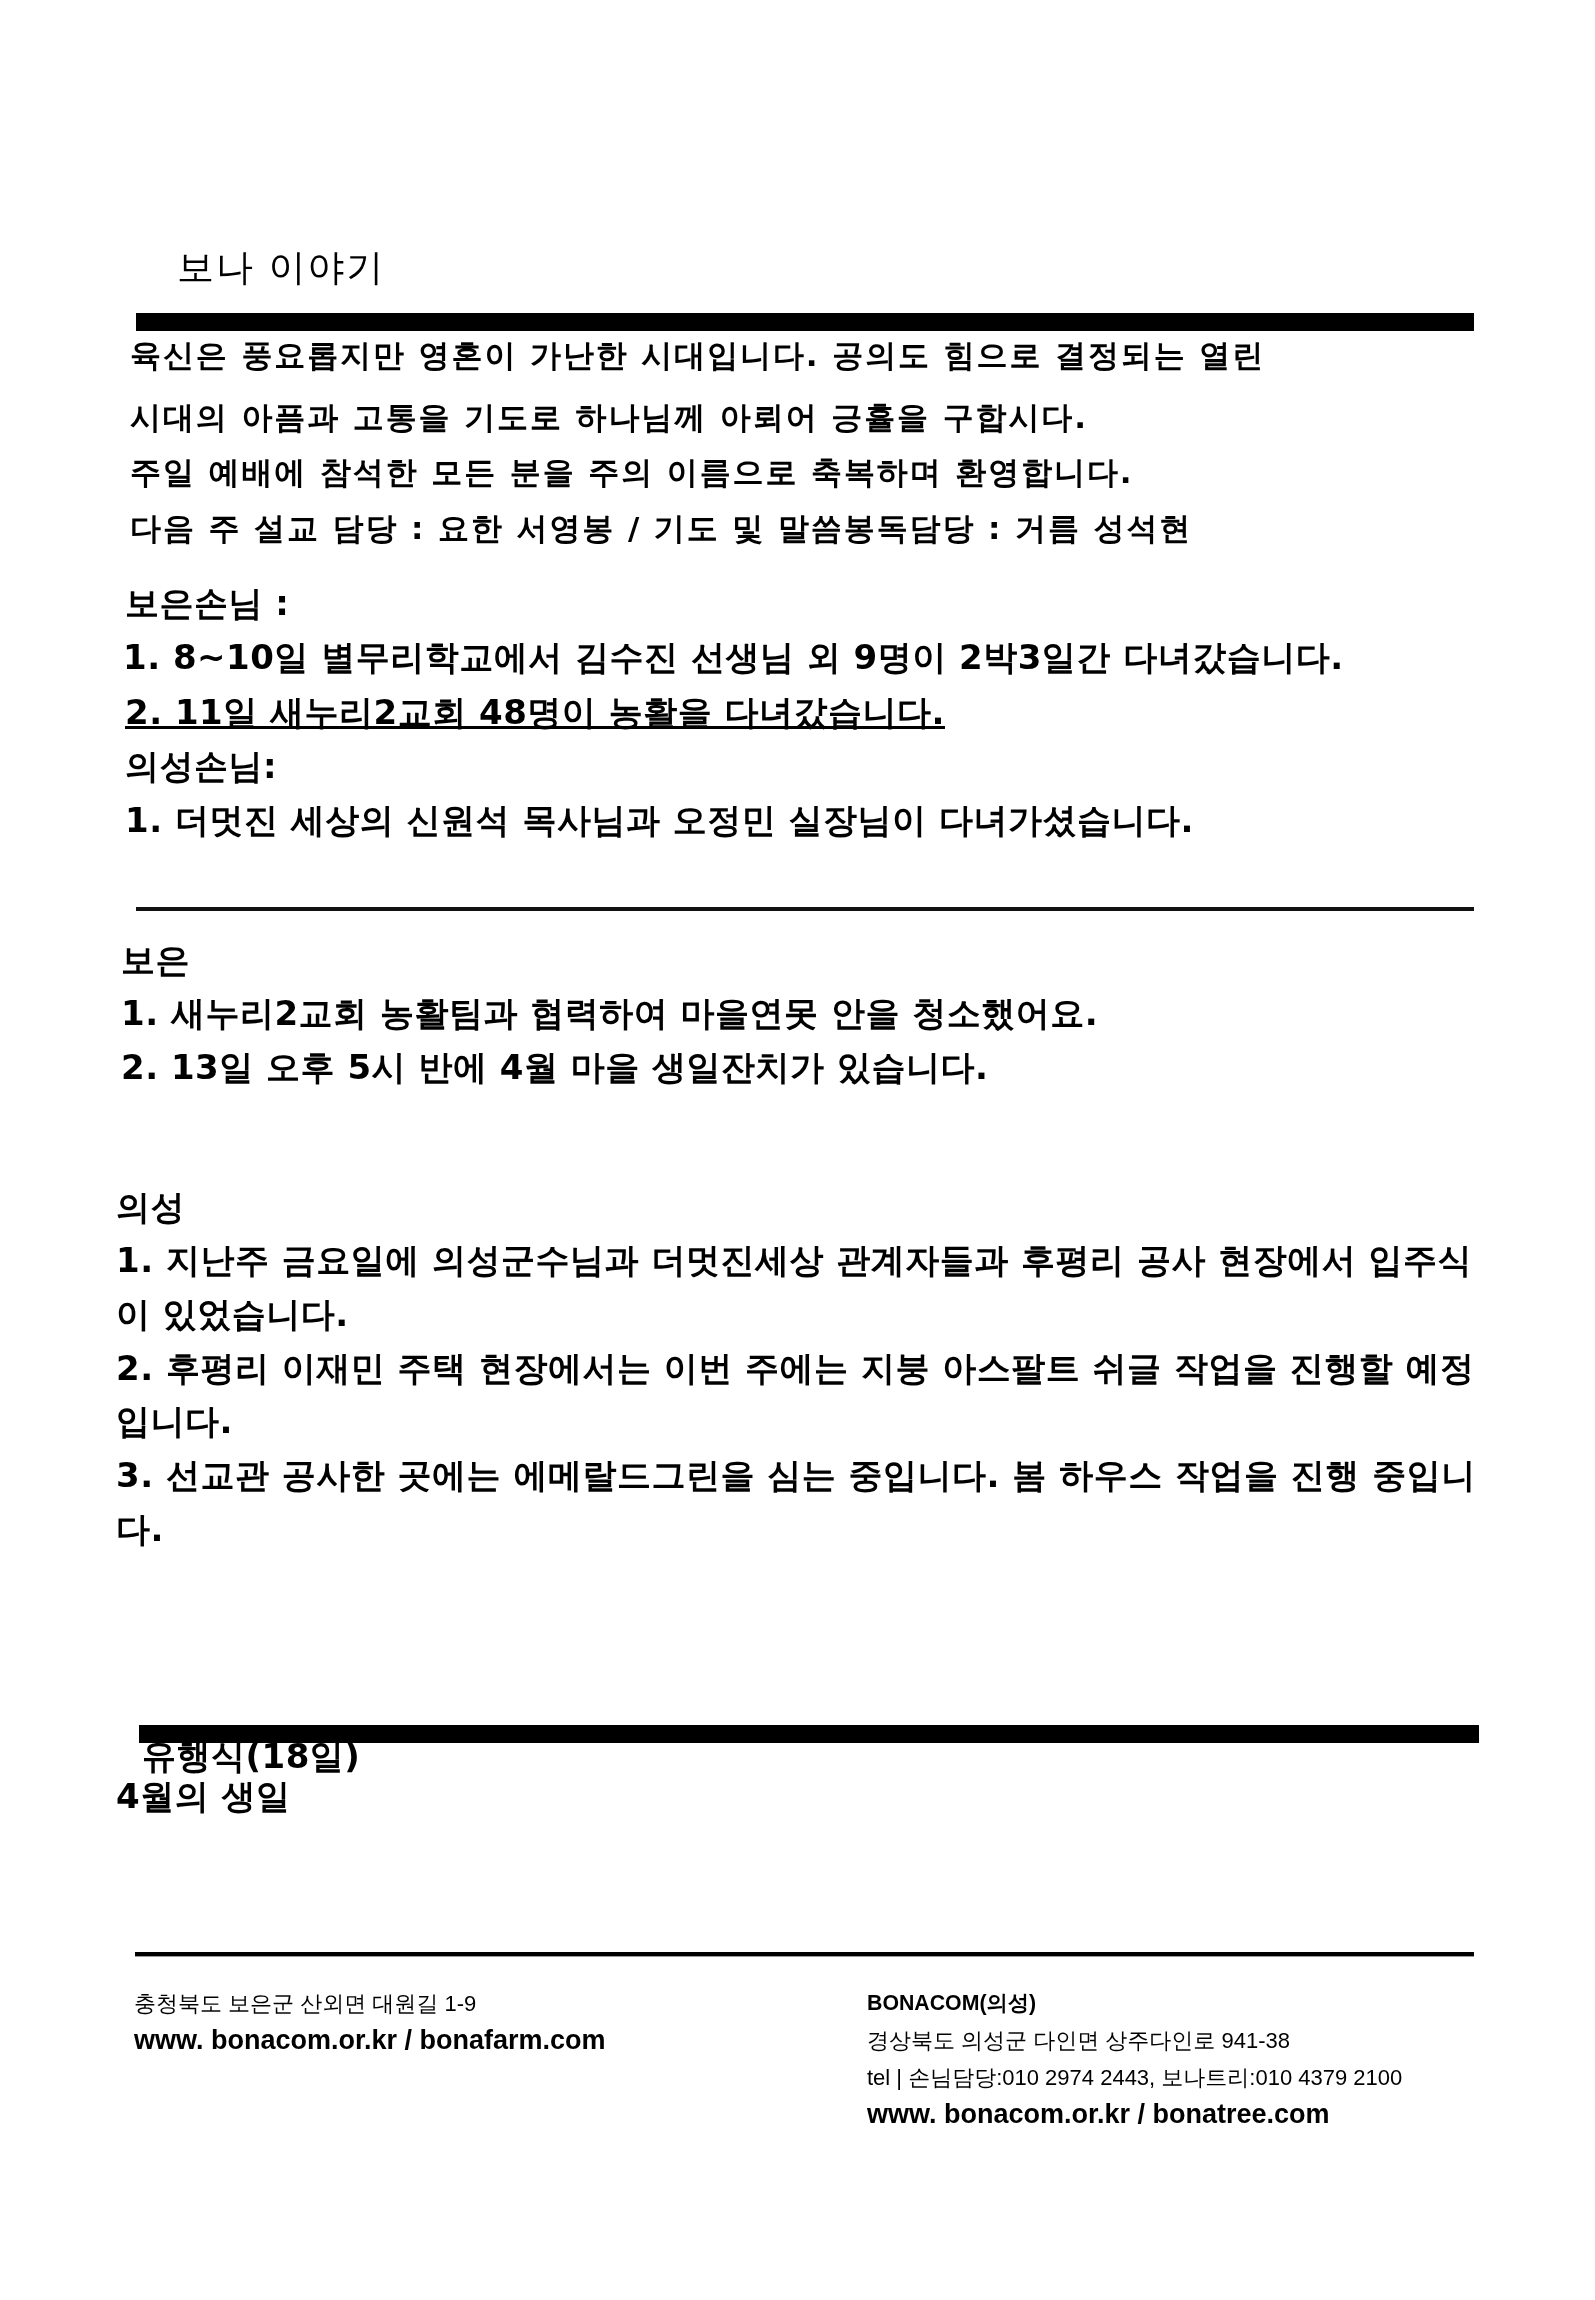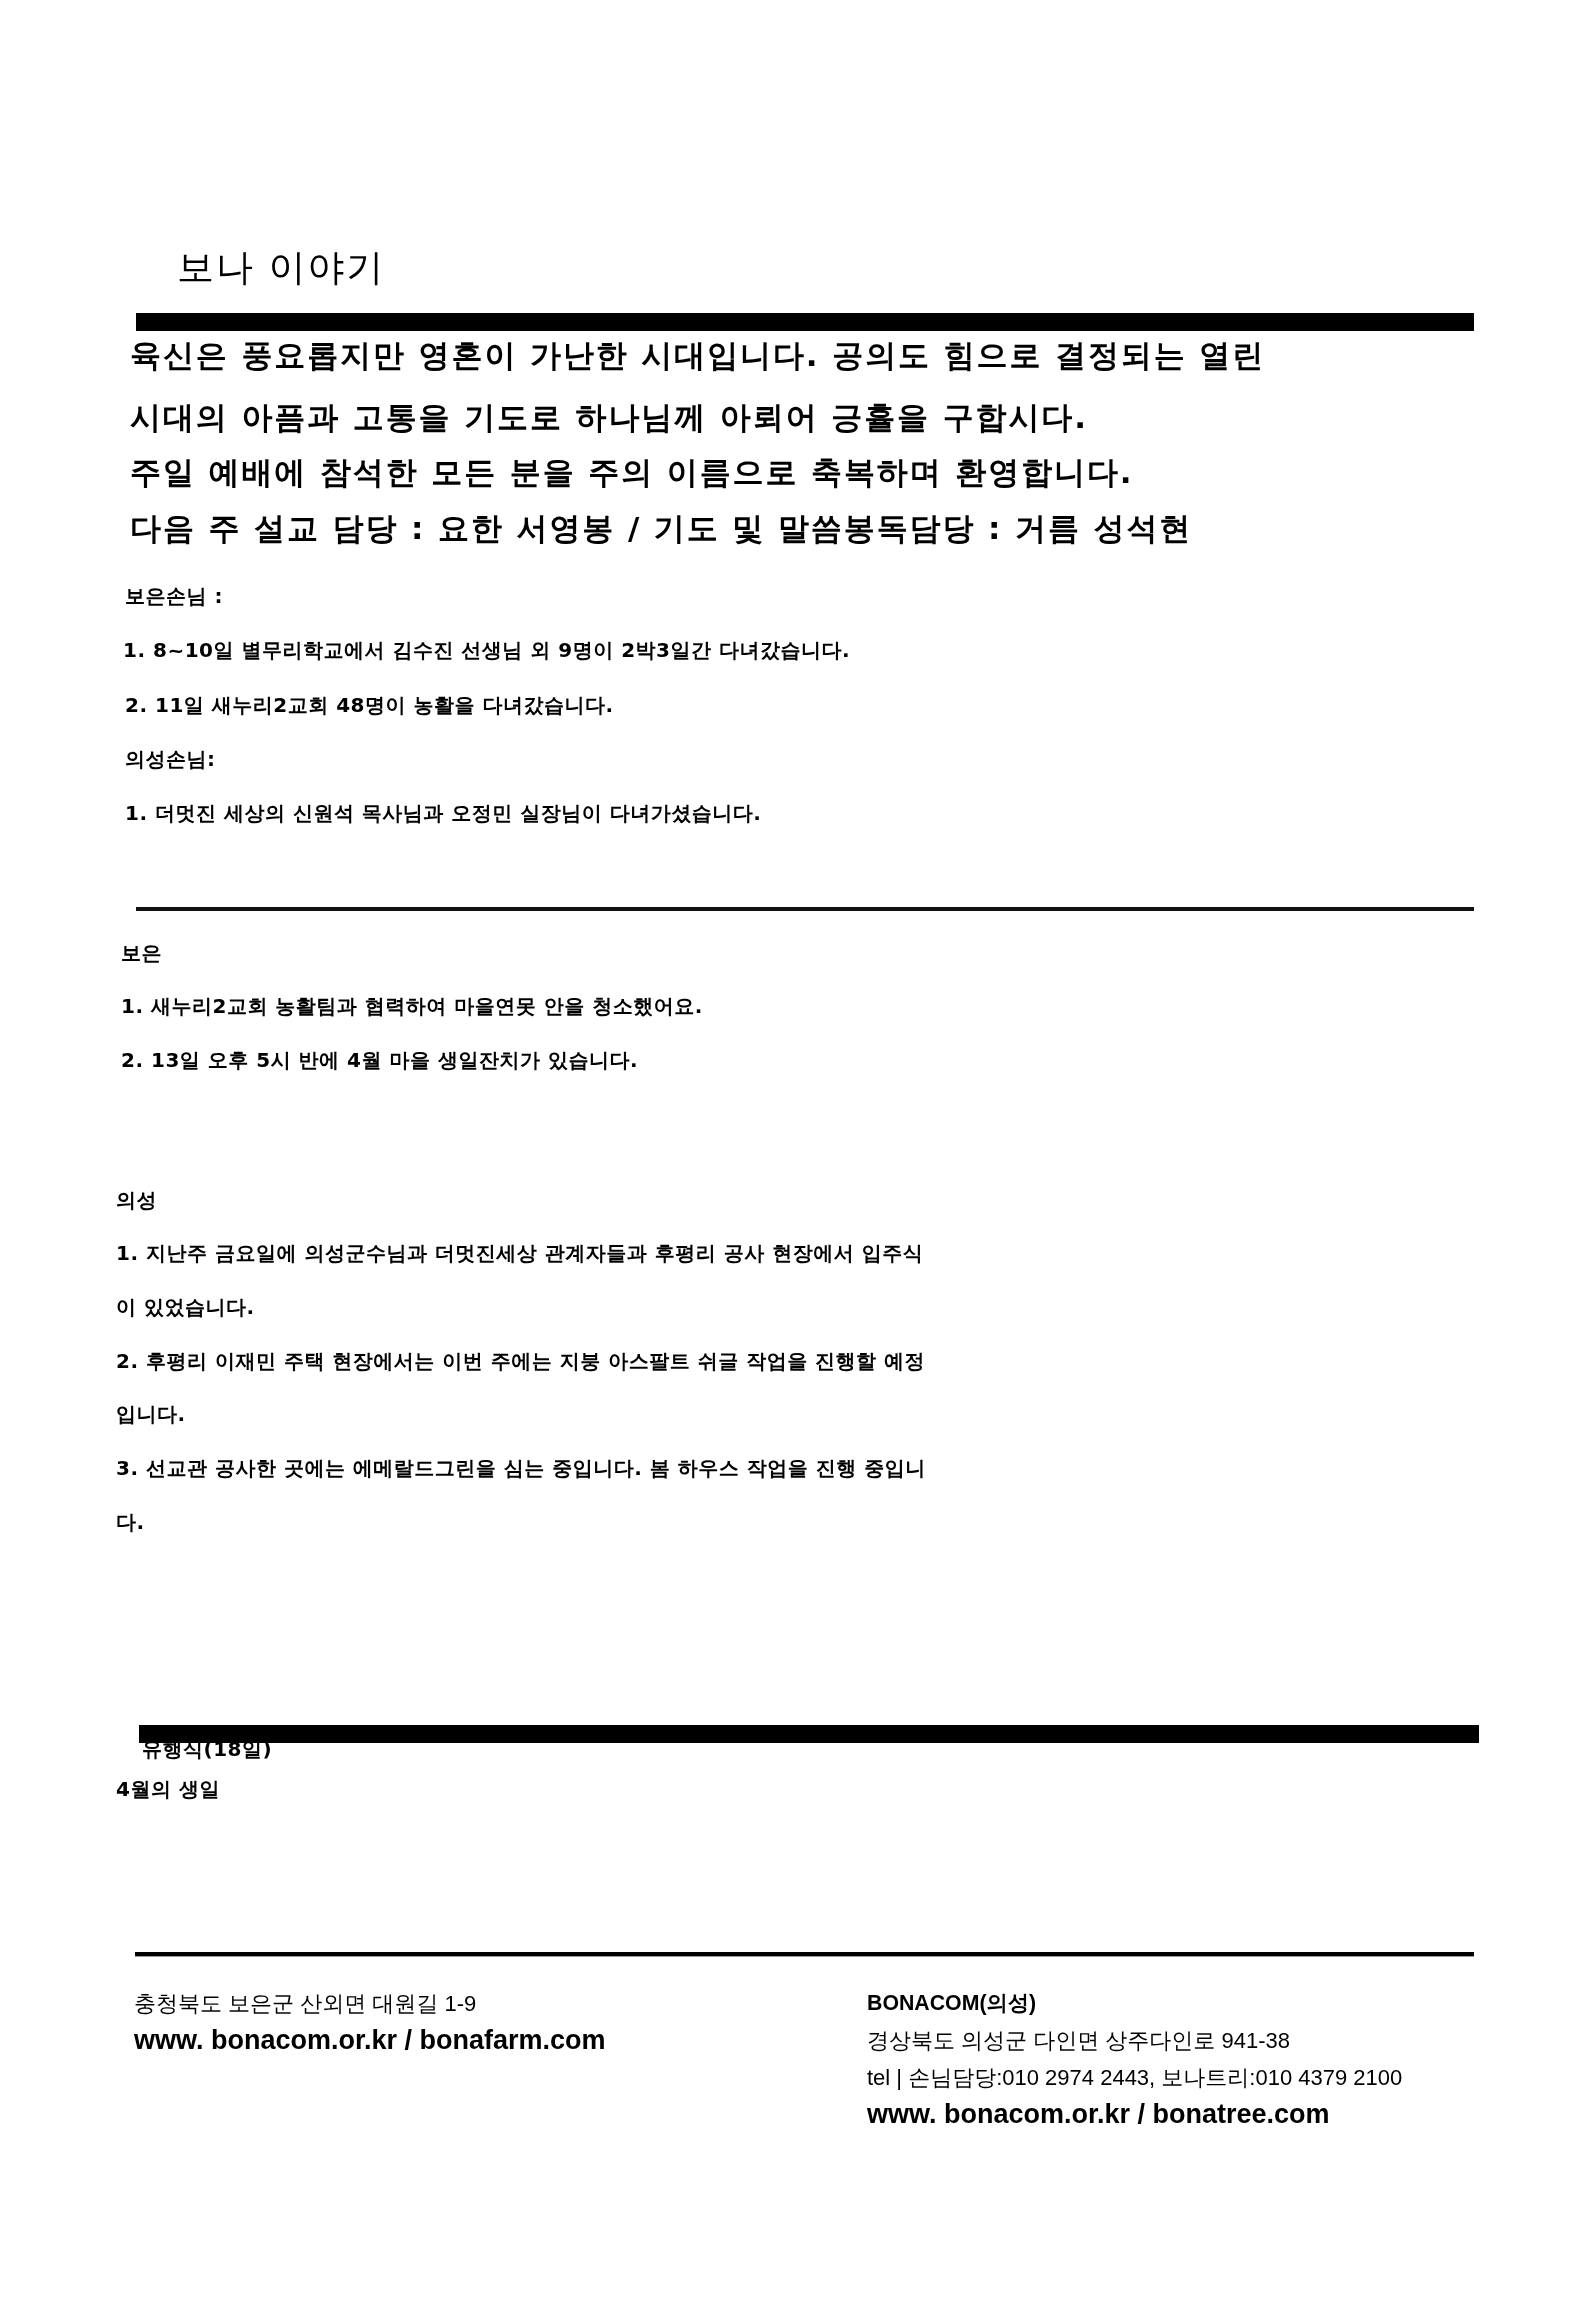--- a/index.html
+++ b/index.html
@@ -14,21 +14,21 @@
   .bar-thin { background: #111; height: 3.7px; }
   .bar-footer { background: #000; height: 3.7px; border-bottom: 0.9px solid #999; }
   .line {
     font-family: "DejaVu Sans", "Liberation Sans", sans-serif;
     font-weight: bold;
     font-size: 31px;
     letter-spacing: 1.9px;
     white-space: nowrap;
     line-height: 1;
   }
-  .line.sm { font-size: 20px; letter-spacing: 0.5px; }
+  .line.sm { font-size: 34px; letter-spacing: 0.5px; }
   .footer-col {
     font-family: "Liberation Sans", "DejaVu Sans", sans-serif;
     font-size: 22px;
     line-height: 37px;
   }
   .footer-col .org { font-weight: bold; font-size: 21.3px; }
   .footer-col .web { font-weight: bold; font-size: 27px; }
 </style>
 </head>
 <body>
@@ -39,21 +39,21 @@
 <div>
   <div class="abs line" style="left:130px; top:340px;">육신은 풍요롭지만 영혼이 가난한 시대입니다. 공의도 힘으로 결정되는 열린</div>
   <div class="abs line" style="left:130px; top:402px;">시대의 아픔과 고통을 기도로 하나님께 아뢰어 긍휼을 구합시다.</div>
   <div class="abs line" style="left:130px; top:457px;">주일 예배에 참석한 모든 분을 주의 이름으로 축복하며 환영합니다.</div>
   <div class="abs line" style="left:130px; top:513px;">다음 주  설교 담당 :  요한 서영봉  / 기도 및 말씀봉독담당 : 거름 성석현</div>
 </div>
 
 <div>
   <div class="abs line sm" style="left:125px; top:586px;">보은손님 :</div>
   <div class="abs line sm" style="left:123px; top:640px;">1. 8~10일 별무리학교에서  김수진 선생님 외 9명이 2박3일간 다녀갔습니다.</div>
-  <div class="abs line sm" style="left:125px; top:695px;">2. 11일 새누리2교회 48명이 농활을 다녀갔습니다.</div>
+  <div class="abs line sm" style="left:125px; top:695px;text-decoration:underline;">2. 11일 새누리2교회 48명이 농활을 다녀갔습니다.</div>
   <div class="abs line sm" style="left:125px; top:749px;">의성손님:</div>
   <div class="abs line sm" style="left:125px; top:803px;">1. 더멋진 세상의 신원석 목사님과 오정민 실장님이 다녀가셨습니다.</div>
 </div>
 
 <div class="abs bar-thin" style="left:136px; top:907px; width:1338px;"></div>
 
 <div>
   <div class="abs line sm" style="left:121px; top:943px;">보은</div>
   <div class="abs line sm" style="left:121px; top:996px;">1.   새누리2교회 농활팀과 협력하여 마을연못 안을 청소했어요.</div>
   <div class="abs line sm" style="left:121px; top:1050px;">2.  13일 오후 5시 반에 4월 마을 생일잔치가 있습니다.</div>

